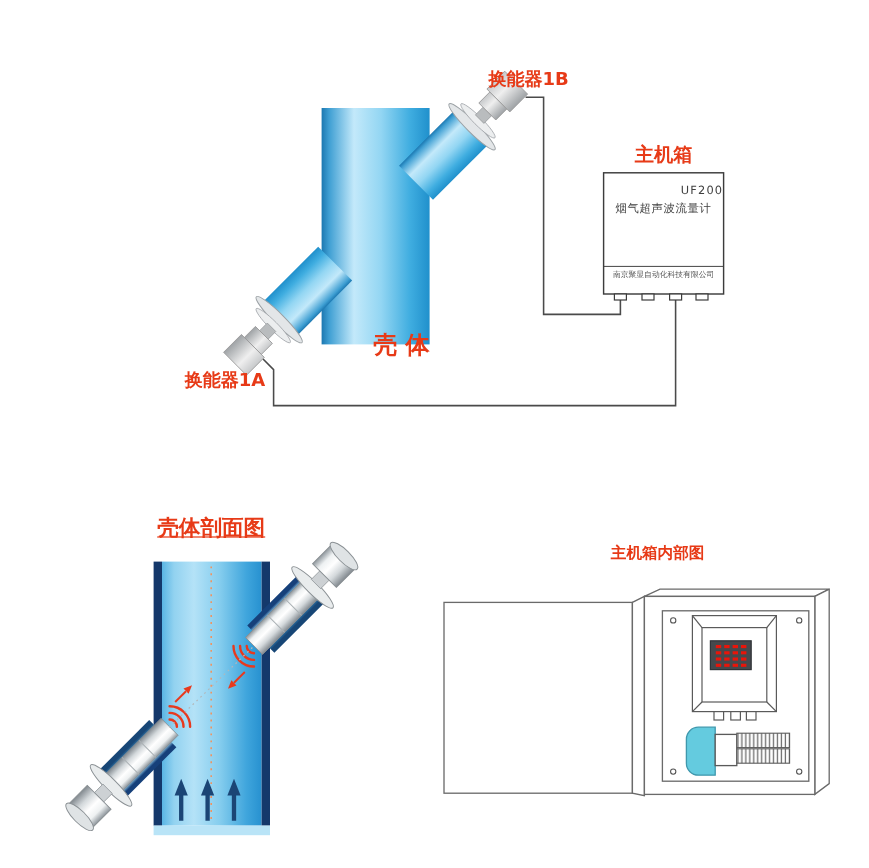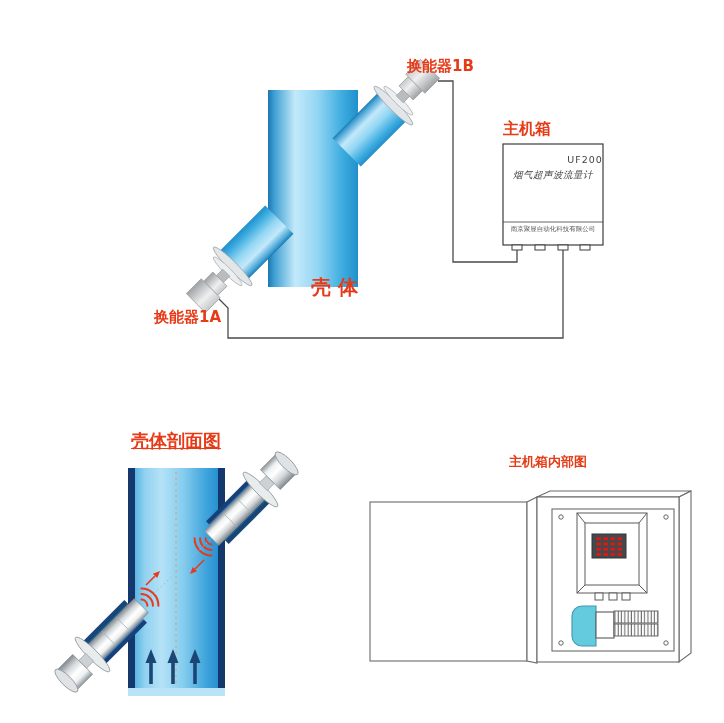--- a/index.html
+++ b/index.html
@@ -1,28 +1,28 @@
 <!DOCTYPE html>
 <html><head>
 <meta charset="utf-8">
 <style>
   html,body{margin:0;padding:0;background:#fff;}
   #stage{position:relative;width:724px;height:723px;background:#ffffff;overflow:hidden;
          font-family:"DejaVu Sans","Liberation Sans",sans-serif;}
   #diagram-svg{position:absolute;left:0;top:0;}
   .label{position:absolute;color:#e73a17;font-weight:bold;line-height:1.1;white-space:nowrap;}
   #lbl-1b{left:407px;top:58px;font-size:15px;}
-  #lbl-mainbox{left:503px;top:120px;width:100px;text-align:left;font-size:16px;}
+  #lbl-mainbox{left:503px;top:120px;width:100px;text-align:center;font-size:16px;}
   #lbl-1a{left:154px;top:309px;font-size:15px;}
   #lbl-shell{left:268px;top:276px;width:90px;text-align:right;font-size:20px;}
   #lbl-shell-section{left:131px;top:431px;font-size:18px;text-decoration:underline;}
   #lbl-cabinet{left:509px;top:455px;font-size:13px;}
   .boxtext{position:absolute;left:503px;width:100px;text-align:center;color:#3f3f3f;line-height:1;white-space:nowrap;}
   #txt-model{top:155px;font-size:9.5px;letter-spacing:1px;margin-left:32px;}
-  #txt-product{top:170px;font-size:9.5px;letter-spacing:0.5px;font-style:italic;}
+  #txt-product{top:170px;font-size:9.5px;letter-spacing:0.5px;}
   #txt-company{top:226px;font-size:6.5px;color:#555;}
 </style>
 </head>
 <body>
 
 <div id="stage">
 
 <svg id="diagram-svg" width="724" height="723" viewBox="0 0 724 723" xmlns="http://www.w3.org/2000/svg">
   <defs>
     <linearGradient id="gPipeX" x1="0" y1="0" x2="1" y2="0">

